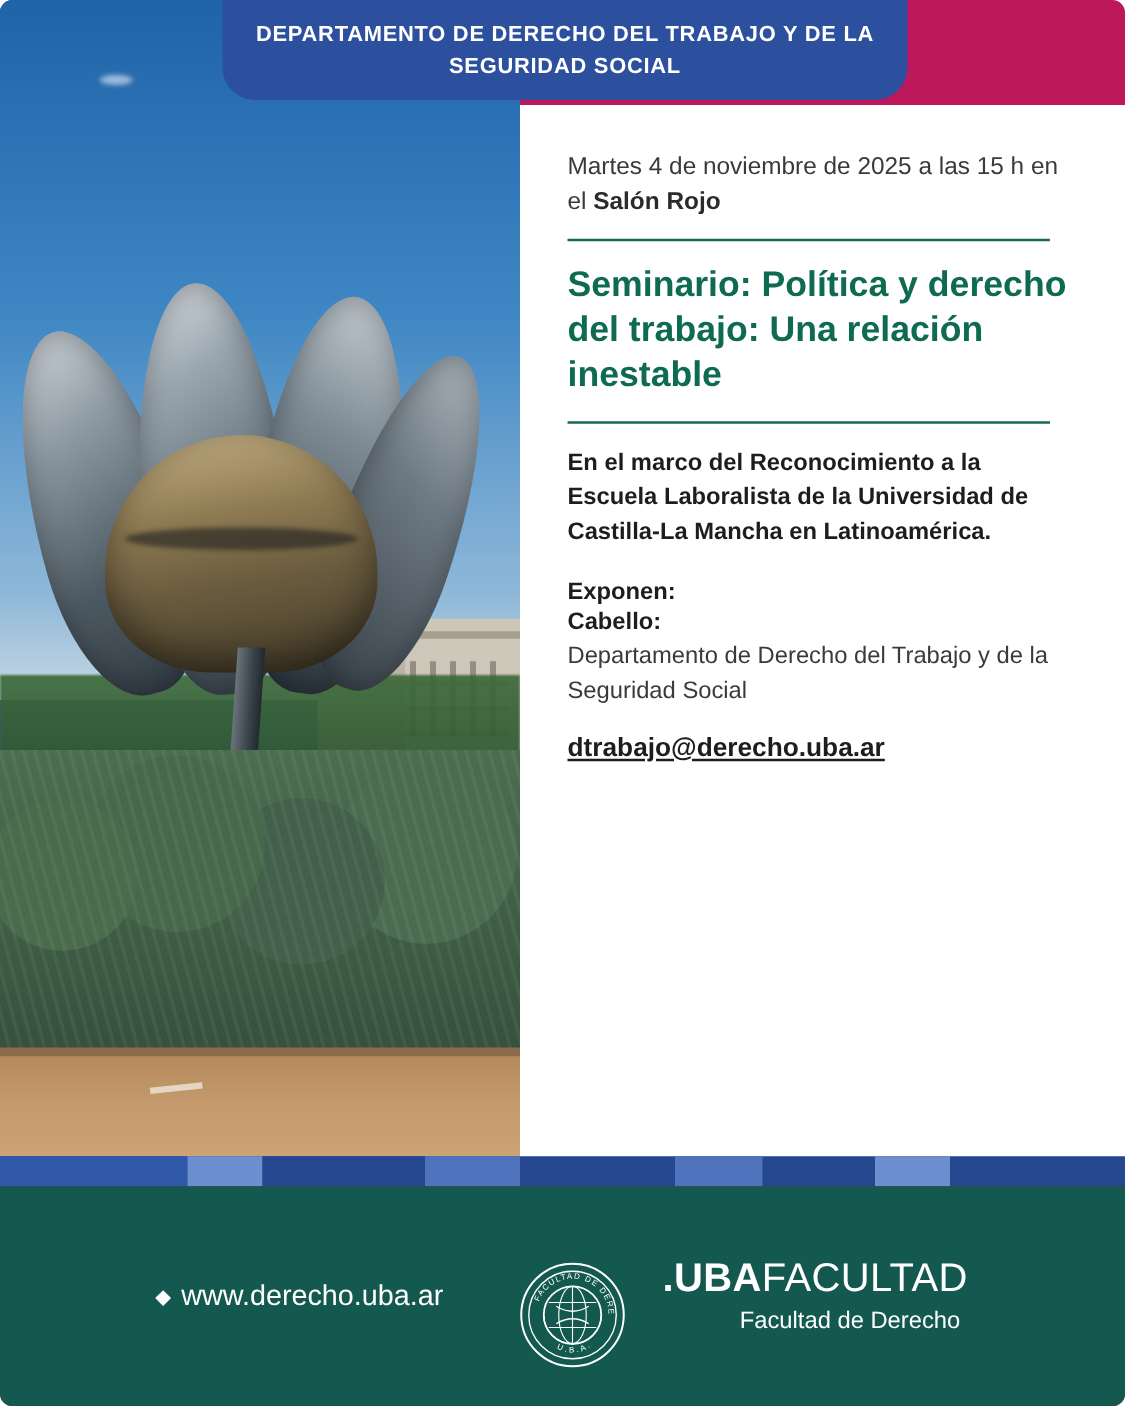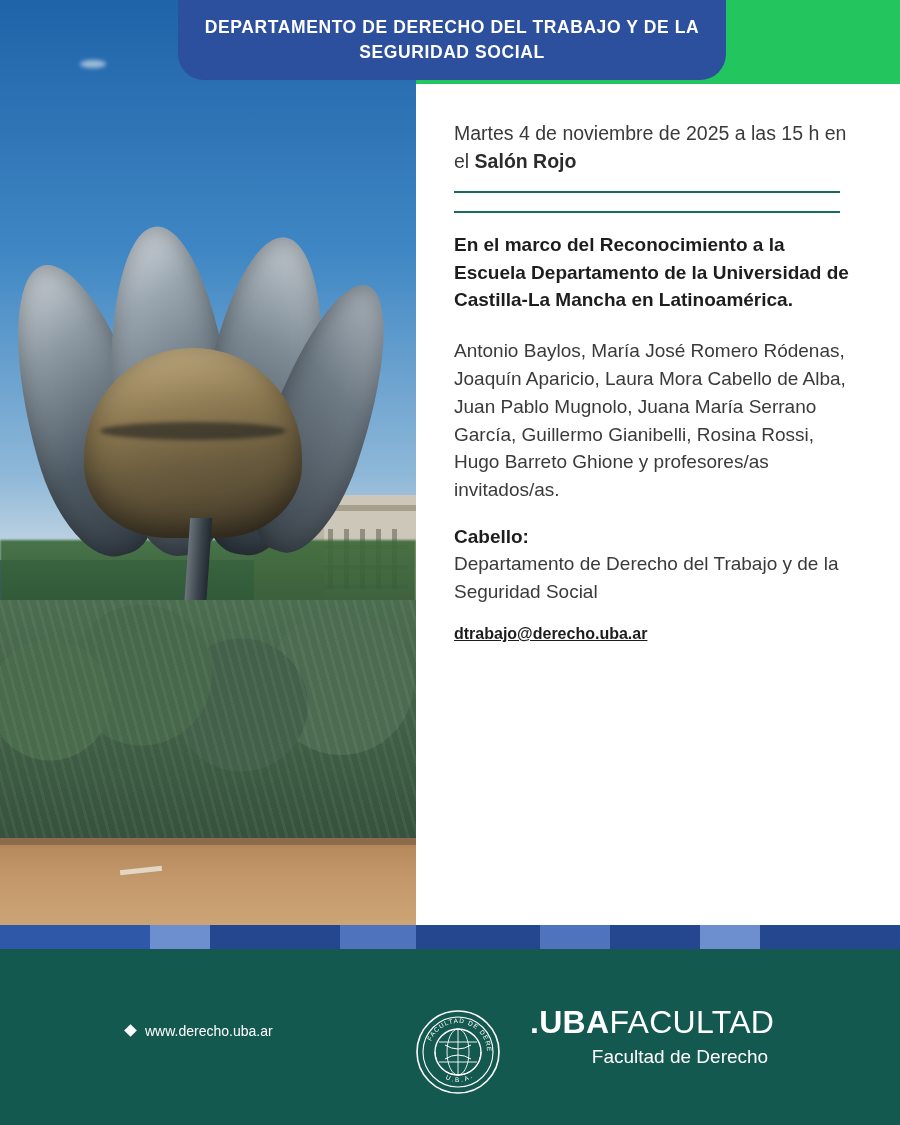--- a/index.html
+++ b/index.html
@@ -10,22 +10,23 @@
     width: 900px;
     height: 1125px;
     font-family: "Liberation Sans", sans-serif;
     background: #ffffff;
     overflow: hidden;
   }
   .poster {
     position: relative;
     width: 900px;
     height: 1125px;
-    background: #22c55e;
+    background: #be185d;
     overflow: hidden;
+    border-radius: 10px;
   }
 
   
   .top-banner {
     position: absolute;
     left: 178px;
     top: 0;
     width: 548px;
     height: 80px;
     background: #2c4f9e;
@@ -247,21 +248,21 @@
   }
   .sec-body {
     color: #3a3a3a;
     font-size: 19px;
     line-height: 1.46;
     margin: 0 0 22px 0;
   }
   .sec-body.tight { margin-bottom: 20px; }
   .email {
     color: #1d1d1d;
-    font-size: 16px;
+    font-size: 21px;
     font-weight: bold;
     text-decoration: underline;
     display: inline-block;
   }
 
   
   .deco-bar {
     position: absolute;
     left: 0;
     top: 925px;
@@ -290,21 +291,21 @@
     width: 900px;
     height: 176px;
     background: #14594f;
     z-index: 5;
     color: #ffffff;
   }
   .site {
     position: absolute;
     left: 126px;
     top: 74px;
-    font-size: 14px;
+    font-size: 23px;
     color: #ffffff;
   }
   .diamond {
     display: inline-block;
     width: 9px; height: 9px;
     background: #ffffff;
     transform: rotate(45deg);
     margin-right: 10px;
     vertical-align: 1px;
   }
@@ -365,26 +366,27 @@
   </div>
 
   <div class="content">
     <div class="inner-pad">
       <p class="date-line">
         <span>Martes 4 de noviembre de 2025 a las 15 h en el </span><b>Salón Rojo</b>
       </p>
 
       <hr class="rule">
 
+      <h1 class="title">Seminario: Política y derecho del trabajo: Una relación inestable</h1>
 
       <hr class="rule2">
 
-      <p class="framework">En el marco del Reconocimiento a la Escuela Departamento de la Universidad de Castilla-La Mancha en Latinoamérica.</p>
-
-      <p class="sec-body">Antonio Baylos, María José Romero Ródenas, Joaquín Aparicio, Laura Mora Cabello de Alba, Juan Pablo Mugnolo, Juana María Serrano García, Guillermo Gianibelli, Rosina Rossi, Hugo Barreto Ghione y profesores/as invitados/as.</p>
+      <p class="framework">En el marco del Reconocimiento a la Escuela Laboralista de la Universidad de Castilla-La Mancha en Latinoamérica.</p>
+
+      <p class="sec-head">Exponen:</p>
 
       <p class="sec-head">Cabello:</p>
       <p class="sec-body tight">Departamento de Derecho del Trabajo y de la Seguridad Social</p>
 
       <a class="email" href="#">dtrabajo@derecho.uba.ar</a>
     </div>
   </div>
 
   <div class="deco-bar">
     <div class="seg s1"></div>

